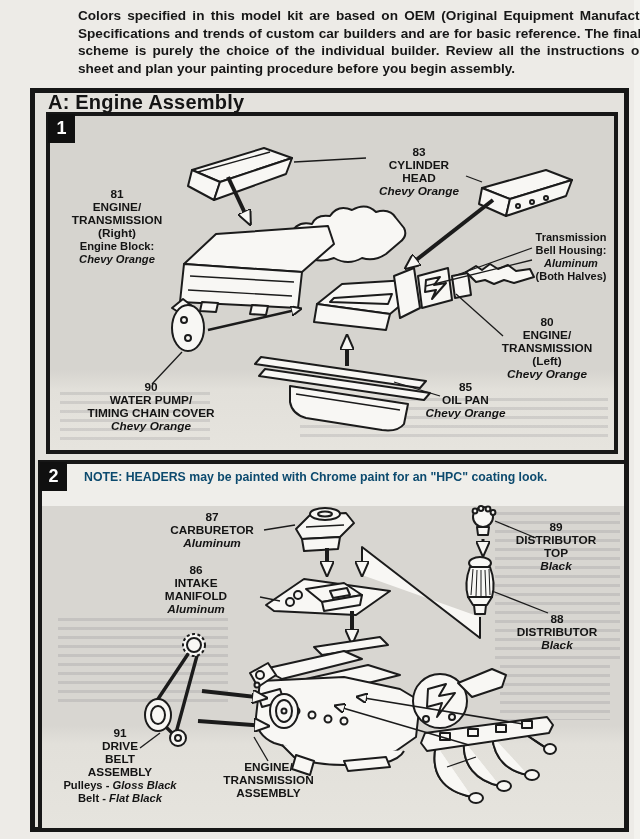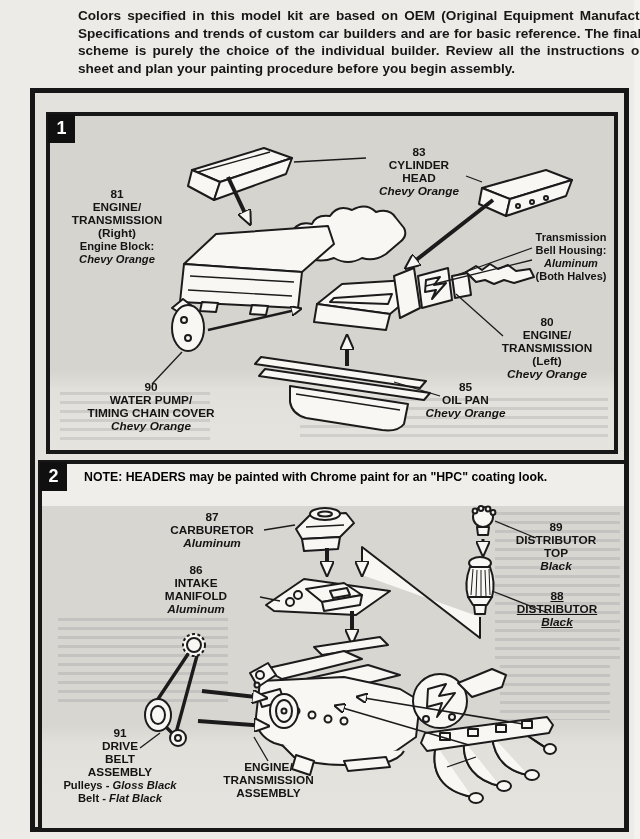--- a/index.html
+++ b/index.html
@@ -15,21 +15,21 @@
   .panel{position:absolute;border:4px solid #171717;box-sizing:border-box;}
   #panel1{left:46px;top:112px;width:572px;height:342px;
           background:linear-gradient(180deg,#d6d4cf 0%,#d6d4cf 76%,#e2e0da 82%,#e6e4de 100%);}
   #panel2{left:38px;top:460px;width:590px;height:372px;background:#d8d6d1;}
   #panel2 .head-strip{position:absolute;left:0;top:0;width:100%;height:42px;background:#efeeea;}
   #panel2 .body-strip{position:absolute;left:0;top:42px;width:100%;height:322px;
           background:linear-gradient(180deg,#d8d6d1 0%,#d8d6d1 68%,#e2e0da 74%,#e6e4de 100%);}
   .badge{position:absolute;width:27px;height:29px;background:#101010;color:#fdfdfd;
          display:flex;align-items:center;justify-content:center;
          font-size:18px;font-weight:bold;z-index:6;}
-  .note{position:absolute;left:84px;top:470px;font-size:12.3px;font-weight:bold;color:#000000;z-index:6;}
+  .note{position:absolute;left:84px;top:470px;font-size:12.3px;font-weight:bold;color:#0c4a6e;z-index:6;}
   .lbl{position:absolute;text-align:center;font-weight:bold;font-size:11.8px;
        line-height:13px;color:#141414;z-index:5;}
   .lbl .fin{font-style:italic;}
   .lbl .sub{font-size:11.2px;}
   .bleed{position:absolute;z-index:1;
      background:repeating-linear-gradient(180deg,rgba(70,70,82,0.13) 0px,rgba(70,70,82,0.13) 3px,
                 rgba(0,0,0,0) 3px,rgba(0,0,0,0) 9px);
      filter:blur(0.6px);}
   .right-margin{position:absolute;left:634px;top:0;width:6px;height:839px;background:#f3f2ee;}
   svg{position:absolute;z-index:3;}
@@ -40,20 +40,21 @@
 </head>
 <body>
 
 <div id="page">
 
   <div class="right-margin"></div>
 
   <div class="intro">Colors specified in this model kit are based on OEM (Original Equipment Manufacturing) Specifications and trends of custom car builders and are for basic reference. The final paint scheme is purely the choice of the individual builder. Review all the instructions on this sheet and plan your painting procedure before you begin assembly.</div>
 
   <div class="outer-box"></div>
+  <div class="sec-title">A: Engine Assembly</div>
 
   <div class="panel" id="panel1"></div>
   <div class="badge" style="left:48px;top:114px;">1</div>
 
   <div class="bleed" style="left:60px;top:392px;width:150px;height:48px;"></div>
   <div class="bleed" style="left:300px;top:398px;width:308px;height:45px;"></div>
   <div class="bleed" style="left:495px;top:512px;width:125px;height:150px;"></div>
   <div class="bleed" style="left:58px;top:618px;width:170px;height:85px;"></div>
   <div class="bleed" style="left:500px;top:665px;width:110px;height:55px;"></div>
 
@@ -316,21 +317,21 @@
     <div>INTAKE</div>
     <div>MANIFOLD</div>
     <div class="fin">Aluminum</div>
   </div>
   <div class="lbl" style="left:500px;top:521px;width:112px;">
     <div>89</div>
     <div>DISTRIBUTOR</div>
     <div>TOP</div>
     <div class="fin">Black</div>
   </div>
-  <div class="lbl" style="left:498px;top:590px;width:118px;text-decoration:underline;">
+  <div class="lbl" style="left:498px;top:613px;width:118px;">
     <div>88</div>
     <div>DISTRIBUTOR</div>
     <div class="fin">Black</div>
   </div>
   <div class="lbl" style="left:56px;top:727px;width:128px;">
     <div>91</div>
     <div>DRIVE</div>
     <div>BELT</div>
     <div>ASSEMBLY</div>
     <div class="sub"><span>Pulleys -</span> <span class="fin">Gloss Black</span></div>

